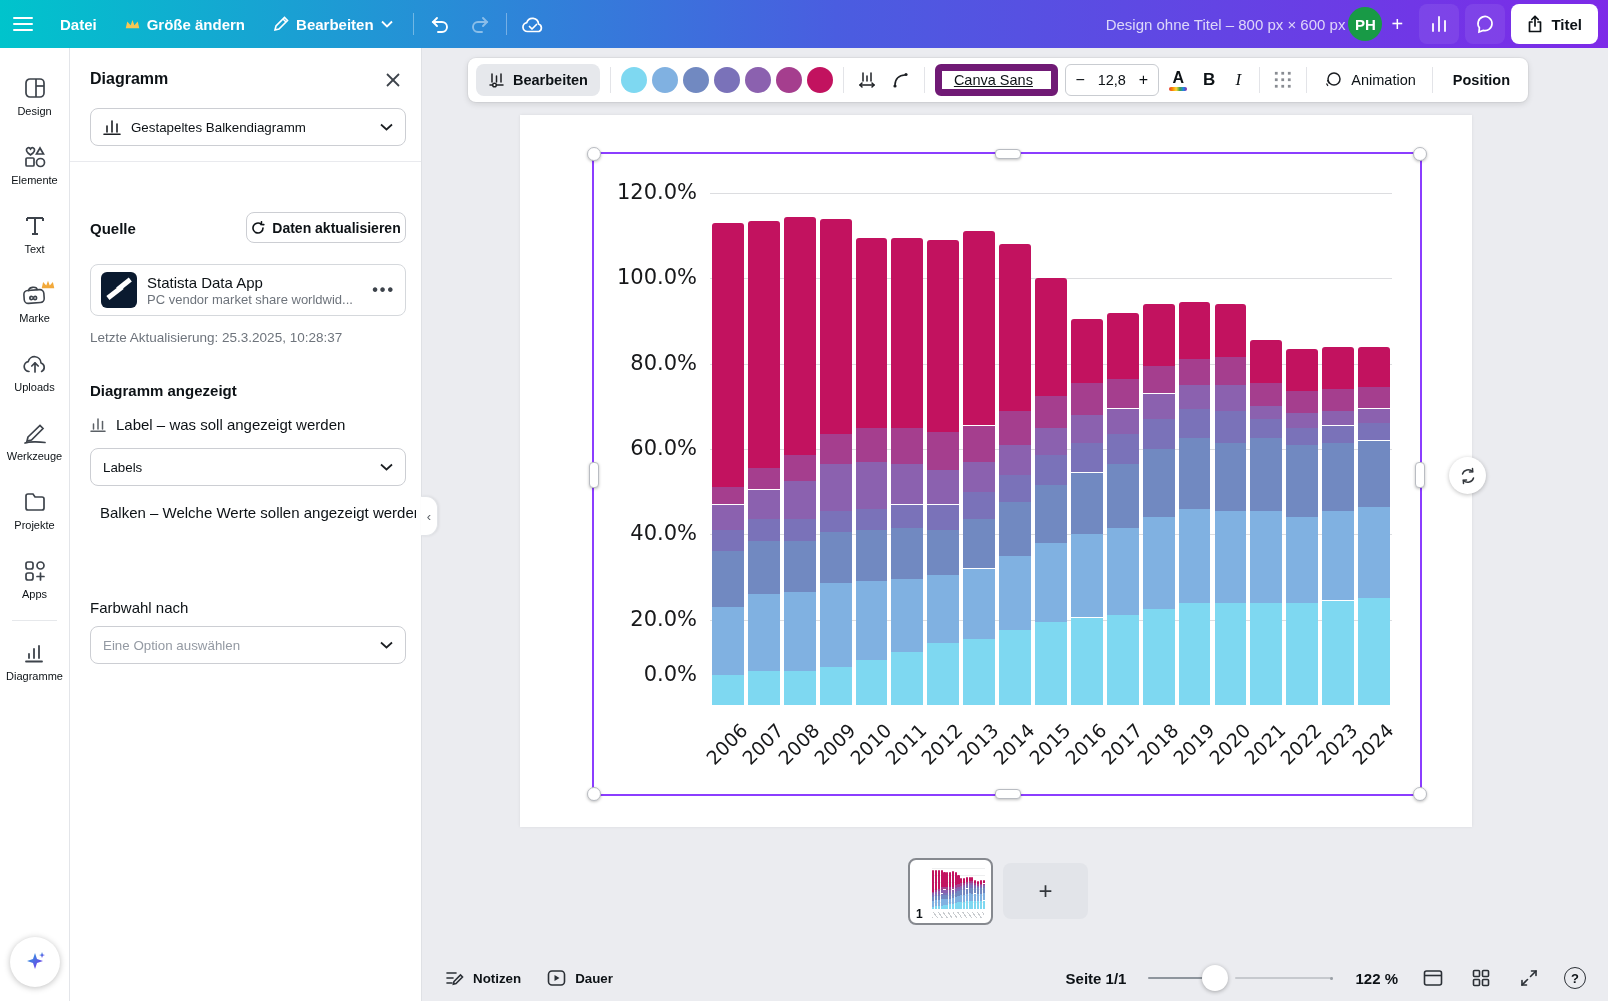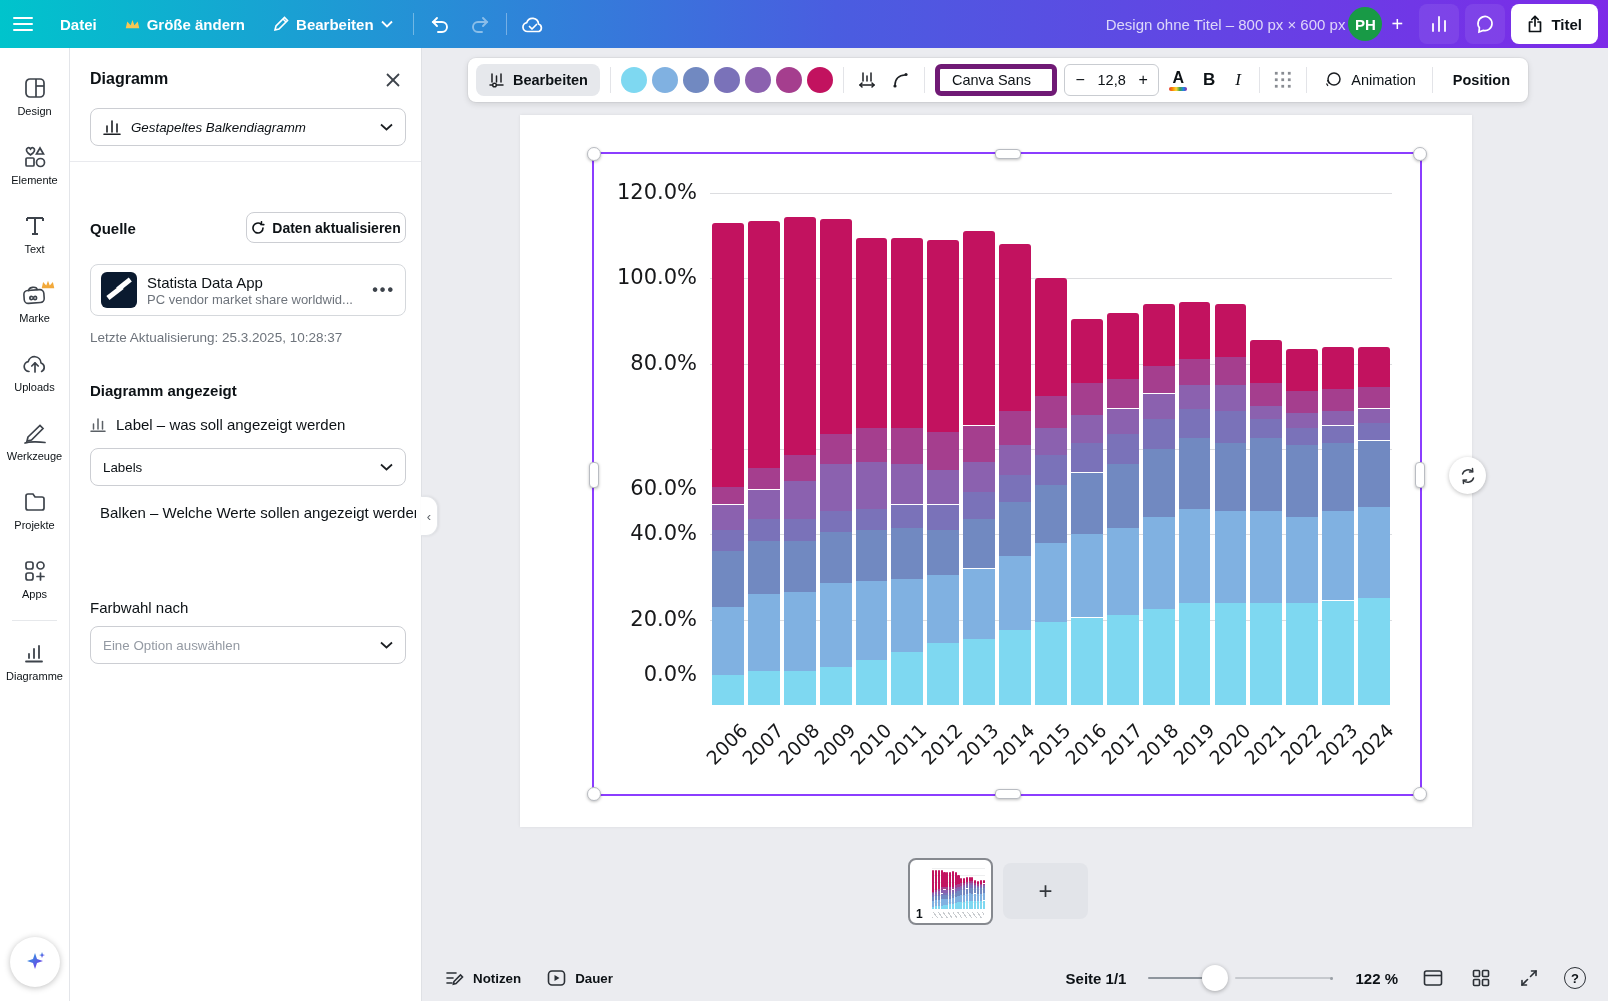--- a/index.html
+++ b/index.html
@@ -31,21 +31,21 @@
   .rail-sep{height:1px;background:#e6e8eb;margin:6px 12px;}
   .sparkle-btn{position:absolute;left:10px;bottom:14px;width:50px;height:50px;border-radius:50%;background:#fff;
     box-shadow:0 1px 6px rgba(0,0,0,.25);display:flex;align-items:center;justify-content:center;}
 
   
   .panel{position:absolute;left:70px;top:48px;width:351px;bottom:0;background:#fff;border-right:1px solid #dfe1e5;z-index:20;font-size:15px;}
   .panel-title{position:absolute;left:20px;top:22px;font-size:16px;font-weight:700;}
   .panel-close{position:absolute;right:16px;top:20px;width:24px;height:24px;color:#3d434b;display:flex;align-items:center;justify-content:center;}
   .select{position:absolute;display:flex;align-items:center;gap:10px;border:1px solid #ccced3;border-radius:8px;background:#fff;padding:0 12px;box-sizing:border-box;color:#0d1216;}
   .select .grow{flex:1;text-align:left;white-space:nowrap;overflow:hidden;}
-  .sel-type{left:20px;top:60px;width:316px;height:38px;font-style:italic;}
+  .sel-type{left:20px;top:60px;width:316px;height:38px;}
   .panel-hr{position:absolute;left:0;top:113px;width:100%;height:1px;background:#e9eaee;}
   .tabs{position:absolute;left:20px;top:122px;width:311px;height:32px;display:flex;}
   .tab{flex:1;text-align:center;font-size:15px;color:#5b6066;position:relative;}
   .tab.active{font-weight:700;color:#0d1216;}
   .tab.active:after{content:"";position:absolute;left:0;right:0;bottom:-6px;height:3px;border-radius:2px;background:#8B3DFF;}
   .quelle-label{position:absolute;left:20px;top:172px;font-weight:700;font-size:15px;}
   .refresh-btn{position:absolute;left:176px;top:164px;width:160px;height:31px;border:1px solid #ccced3;border-radius:8px;
     display:flex;align-items:center;justify-content:center;gap:7px;font-size:14px;font-weight:700;color:#0d1216;background:#fff;}
   .app-card{position:absolute;left:20px;top:216px;width:316px;height:52px;border:1px solid #d5d8dc;border-radius:8px;display:flex;align-items:center;padding:0 10px;box-sizing:border-box;gap:10px;background:#fff;}
   .app-logo{width:36px;height:36px;border-radius:6px;background:#0A1A2F;position:relative;overflow:hidden;flex:none;}
@@ -66,21 +66,21 @@
 
   
   .canvas{position:absolute;left:421px;top:48px;right:0;bottom:0;background:#EBECF0;}
   .toolbar{position:absolute;left:47px;top:10px;width:1060px;height:44px;background:#fff;border-radius:8px;
     box-shadow:0 0 0 1px rgba(0,0,0,.04),0 2px 6px rgba(0,0,0,.12);display:flex;align-items:center;padding:0 8px;box-sizing:border-box;gap:7px;z-index:25;}
   .t-div{width:1px;height:26px;background:#e3e4e8;margin:0 3px;flex:none;}
   .t-edit{display:flex;align-items:center;gap:8px;background:#e6e8ec;border-radius:8px;height:32px;padding:0 12px;font-size:14.5px;font-weight:600;}
   .swatches{display:flex;align-items:center;gap:5px;}
   .swatch{width:26px;height:26px;border-radius:50%;}
   .t-ic{width:30px;height:30px;display:flex;align-items:center;justify-content:center;color:#1c1f23;border-radius:6px;}
-  .t-font{width:134px;height:32px;border:5px solid #701a75;border-radius:6px;display:flex;align-items:center;padding:0 12px;font-size:14.5px;box-sizing:border-box;}
+  .t-font{width:134px;height:32px;border:7px solid #701a75;border-radius:6px;display:flex;align-items:center;padding:0 12px;font-size:14.5px;box-sizing:border-box;text-decoration:underline;}
   .t-size{width:104px;height:32px;border:1px solid #c9ccd1;border-radius:6px;display:flex;align-items:center;justify-content:space-between;padding:0 10px;font-size:14.5px;box-sizing:border-box;}
   .t-colorA{display:flex;flex-direction:column;align-items:center;width:28px;}
   .t-colorA b{font-size:16px;line-height:16px;}
   .rainbow{width:18px;height:4px;border-radius:2px;margin-top:1px;background:linear-gradient(90deg,#e53935,#fb8c00,#fdd835,#43a047,#1e88e5,#8e24aa);}
   .t-b{font-size:17px;font-weight:800;width:26px;text-align:center;}
   .t-i{font-size:17px;font-style:italic;font-family:"Liberation Serif",serif;width:24px;text-align:center;}
   .checker{width:20px;height:20px;border-radius:3px;background-image:radial-gradient(#6b7078 1.6px,transparent 1.8px);background-size:6.5px 6.5px;opacity:.8;}
   .t-anim{display:flex;align-items:center;gap:8px;font-size:14.5px;padding:0 6px;}
   .t-pos{font-size:14.5px;font-weight:600;padding:0 10px;}
 
@@ -446,21 +446,21 @@
       <div class="chart" id="mainChart">
           <div class="grid" style="left: 190px; width: 682px; top: 504.667px; opacity: 1;"></div>
           <div class="grid" style="left: 190px; width: 682px; top: 419.333px; opacity: 1;"></div>
           <div class="grid" style="left: 190px; width: 682px; top: 334px; opacity: 1;"></div>
           <div class="grid" style="left: 190px; width: 682px; top: 248.667px; opacity: 1;"></div>
           <div class="grid" style="left: 190px; width: 682px; top: 163.333px; opacity: 1;"></div>
           <div class="grid" style="left: 190px; width: 682px; top: 78px; opacity: 1;"></div>
           <div class="ylab" style="top: 547px; font-size: 21px; width: 177px;">0.0%</div>
           <div class="ylab" style="top: 491.647px; font-size: 21px; width: 177px;">20.0%</div>
           <div class="ylab" style="top: 406.313px; font-size: 21px; width: 177px;">40.0%</div>
-          <div class="ylab" style="top: 320.98px; font-size: 21px; width: 177px; margin-top: 40px;">60.0%</div>
+          <div class="ylab" style="top: 320.98px; font-size: 21px; width: 177px;">60.0%</div>
           <div class="ylab" style="top: 235.647px; font-size: 21px; width: 177px;">80.0%</div>
           <div class="ylab" style="top: 150.313px; font-size: 21px; width: 177px;">100.0%</div>
           <div class="ylab" style="top: 64.98px; font-size: 21px; width: 177px;">120.0%</div>
           <div class="seg" style="left: 192px; width: 31.9px; top: 560.1px; height: 29.9px; background: rgb(126, 216, 241);"></div>
           <div class="seg" style="left: 192px; width: 31.9px; top: 491.9px; height: 68.3px; background: rgb(128, 177, 225);"></div>
           <div class="seg" style="left: 192px; width: 31.9px; top: 436.4px; height: 55.5px; background: rgb(113, 137, 193);"></div>
           <div class="seg" style="left: 192px; width: 31.9px; top: 415.1px; height: 21.3px; background: rgb(122, 114, 185);"></div>
           <div class="seg" style="left: 192px; width: 31.9px; top: 389.5px; height: 25.6px; background: rgb(139, 97, 175);"></div>
           <div class="seg" style="left: 192px; width: 31.9px; top: 372.4px; height: 17.1px; background: rgb(165, 62, 142);"></div>
           <div class="seg" style="left: 192px; width: 31.9px; top: 107.9px; height: 264.5px; background: rgb(194, 18, 95); border-radius: 3px 3px 0px 0px;"></div>

